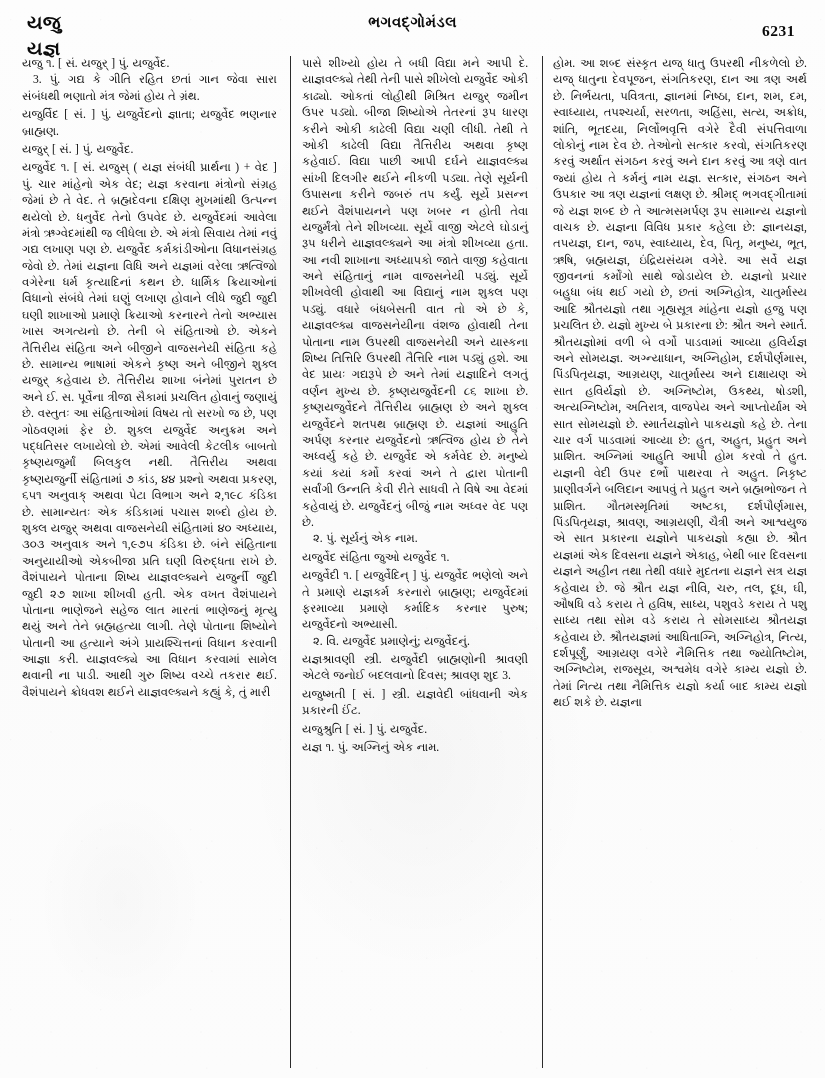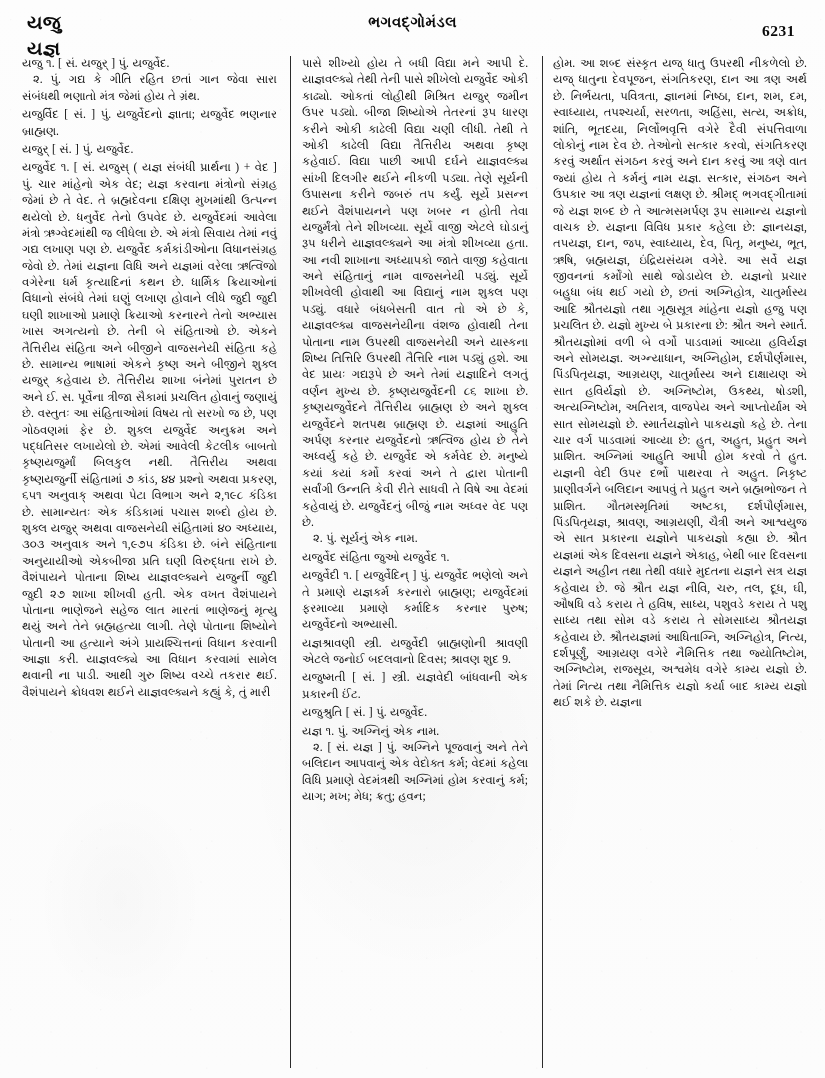--- a/index.html
+++ b/index.html
@@ -141,21 +141,21 @@
   <div class="hdr-right">6231</div>
 </div>
 
 <div class="columns">
   <div class="rule rule-1"></div>
   <div class="rule rule-2"></div>
 
   <div class="col col-1">
     <div class="entry">
       <p class="para">યજુ ૧. [ સં. યજુર્ ] પું. યજુર્વેદ.</p>
-      <p class="para">૨. પું. ગદ્ય કે ગીતિ રહિત છતાં ગાન જેવા સારા સંબંધથી ભણાતો મંત્ર જેમાં હોય તે ગ્રંથ.</p>
+      <p class="para">3. પું. ગદ્ય કે ગીતિ રહિત છતાં ગાન જેવા સારા સંબંધથી ભણાતો મંત્ર જેમાં હોય તે ગ્રંથ.</p>
     </div>
     <div class="entry">
       <p class="para">યજુર્વિદ [ સં. ] પું. યજુર્વેદનો જ્ઞાતા; યજુર્વેદ ભણનાર બ્રાહ્મણ.</p>
     </div>
     <div class="entry">
       <p class="para">યજુર્ [ સં. ] પું. યજુર્વેદ.</p>
     </div>
     <div class="entry">
       <p class="para">યજુર્વેદ ૧. [ સં. યજુસ્ ( યજ્ઞ સંબંધી પ્રાર્થના ) + વેદ ] પું. ચાર માંહેનો એક વેદ; યજ્ઞ કરવાના મંત્રોનો સંગ્રહ જેમાં છે તે વેદ. તે બ્રહ્મદેવના દક્ષિણ મુખમાંથી ઉત્પન્ન થયેલો છે. ધનુર્વેદ તેનો ઉપવેદ છે. યજુર્વેદમાં આવેલા મંત્રો ઋગ્વેદમાંથી જ લીધેલા છે. એ મંત્રો સિવાય તેમાં નવું ગદ્ય લખાણ પણ છે. યજુર્વેદ કર્મકાંડીઓના વિધાનસંગ્રહ જેવો છે. તેમાં યજ્ઞના વિધિ અને યજ્ઞમાં વરેલા ઋત્વિજો વગેરેના ધર્મ કૃત્યાદિનાં કથન છે. ધાર્મિક ક્રિયાઓનાં વિધાનો સંબંધે તેમાં ઘણું લખાણ હોવાને લીધે જુદી જુદી ઘણી શાખાઓ પ્રમાણે ક્રિયાઓ કરનારને તેનો અભ્યાસ ખાસ અગત્યનો છે. તેની બે સંહિતાઓ છે. એકને તૈત્તિરીય સંહિતા અને બીજીને વાજસનેયી સંહિતા કહે છે. સામાન્ય ભાષામાં એકને કૃષ્ણ અને બીજીને શુક્લ યજુર્ કહેવાય છે. તૈત્તિરીય શાખા બંનેમાં પુરાતન છે અને ઈ. સ. પૂર્વેના ત્રીજા સૈકામાં પ્રચલિત હોવાનું જણાયું છે. વસ્તુતઃ આ સંહિતાઓમાં વિષય તો સરખો જ છે, પણ ગોઠવણમાં ફેર છે. શુક્લ યજુર્વેદ અનુક્રમ અને પદ્ધતિસર લખાયેલો છે. એમાં આવેલી કેટલીક બાબતો કૃષ્ણયજુર્માં બિલકુલ નથી. તૈત્તિરીય અથવા કૃષ્ણયજુર્ની સંહિતામાં ૭ કાંડ, ૪૪ પ્રશ્નો અથવા પ્રકરણ, ૬૫૧ અનુવાક્ અથવા પેટા વિભાગ અને ૨,૧૯૮ કંડિકા છે. સામાન્યતઃ એક કંડિકામાં પચાસ શબ્દો હોય છે. શુક્લ યજુર્ અથવા વાજસનેયી સંહિતામાં ૪૦ અધ્યાય, ૩૦૩ અનુવાક અને ૧,૯૭૫ કંડિકા છે. બંને સંહિતાના અનુયાયીઓ એકબીજા પ્રતિ ઘણી વિરુદ્ધતા રાખે છે. વૈશંપાયને પોતાના શિષ્ય યાજ્ઞવલ્ક્યને યજુર્ની જુદી જુદી ૨૭ શાખા શીખવી હતી. એક વખત વૈશંપાયને પોતાના ભાણેજને સહેજ લાત મારતાં ભાણેજનું મૃત્યુ થયું અને તેને બ્રહ્મહત્યા લાગી. તેણે પોતાના શિષ્યોને પોતાની આ હત્યાને અંગે પ્રાયશ્ચિત્તનાં વિધાન કરવાની આજ્ઞા કરી. યાજ્ઞવલ્ક્યે આ વિધાન કરવામાં સામેલ થવાની ના પાડી. આથી ગુરુ શિષ્ય વચ્ચે તકરાર થઈ. વૈશંપાયને ક્રોધવશ થઈને યાજ્ઞવલ્ક્યને કહ્યું કે, તું મારી</p>
     </div>
@@ -164,33 +164,33 @@
   <div class="col col-2">
     <div class="entry">
       <p class="para cont">પાસે શીખ્યો હોય તે બધી વિદ્યા મને આપી દે. યાજ્ઞવલ્ક્યે તેથી તેની પાસે શીખેલો યજુર્વેદ ઓકી કાઢ્યો. ઓકતાં લોહીથી મિશ્રિત યજુર્ જમીન ઉપર પડ્યો. બીજા શિષ્યોએ તેતરનાં રૂપ ધારણ કરીને ઓકી કાઢેલી વિદ્યા ચણી લીધી. તેથી તે ઓકી કાઢેલી વિદ્યા તૈત્તિરીય અથવા કૃષ્ણ કહેવાઈ. વિદ્યા પાછી આપી દર્ઘને યાજ્ઞવલ્ક્ય સાંખી દિલગીર થઈને નીકળી પડ્યા. તેણે સૂર્યની ઉપાસના કરીને જબરું તપ કર્યું. સૂર્યે પ્રસન્ન થઈને વૈશંપાયનને પણ ખબર ન હોતી તેવા યજુર્મંત્રો તેને શીખવ્યા. સૂર્યે વાજી એટલે ઘોડાનું રૂપ ધરીને યાજ્ઞવલ્ક્યને આ મંત્રો શીખવ્યા હતા. આ નવી શાખાના અધ્યાપકો જાતે વાજી કહેવાતા અને સંહિતાનું નામ વાજસનેયી પડ્યું. સૂર્યે શીખવેલી હોવાથી આ વિદ્યાનું નામ શુક્લ પણ પડ્યું. વધારે બંધબેસતી વાત તો એ છે કે, યાજ્ઞવલ્ક્ય વાજસનેયીના વંશજ હોવાથી તેના પોતાના નામ ઉપરથી વાજસનેયી અને યાસ્કના શિષ્ય તિત્તિરિ ઉપરથી તૈત્તિરિ નામ પડ્યું હશે. આ વેદ પ્રાયઃ ગદ્યરૂપે છે અને તેમાં યજ્ઞાદિને લગતું વર્ણન મુખ્ય છે. કૃષ્ણયજુર્વેદની ૮૬ શાખા છે. કૃષ્ણયજુર્વેદને તૈત્તિરીય બ્રાહ્મણ છે અને શુક્લ યજુર્વેદને શતપથ બ્રાહ્મણ છે. યજ્ઞમાં આહુતિ અર્પણ કરનાર યજુર્વેદનો ઋત્વિજ હોય છે તેને અધ્વર્યુ કહે છે. યજુર્વેદ એ કર્મવેદ છે. મનુષ્યે કયાં કયાં કર્મો કરવાં અને તે દ્વારા પોતાની સર્વાંગી ઉન્નતિ કેવી રીતે સાધવી તે વિષે આ વેદમાં કહેવાયું છે. યજુર્વેદનું બીજું નામ અધ્વર વેદ પણ છે.</p>
       <p class="para">૨. પું. સૂર્યનું એક નામ.</p>
     </div>
     <div class="entry">
       <p class="para">યજુર્વેદ સંહિતા જુઓ યજુર્વેદ ૧.</p>
     </div>
     <div class="entry">
       <p class="para">યજુર્વેદી ૧. [ યજુર્વેદિન્ ] પું. યજુર્વેદ ભણેલો અને તે પ્રમાણે યજ્ઞકર્મ કરનારો બ્રાહ્મણ; યજુર્વેદમાં ફરમાવ્યા પ્રમાણે કર્માદિક કરનાર પુરુષ; યજુર્વેદનો અભ્યાસી.</p>
+      <p class="para">૨. વિ. યજુર્વેદ પ્રમાણેનું; યજુર્વેદનું.</p>
     </div>
     <div class="entry">
-      <p class="para">યજ્ઞશ્રાવણી સ્ત્રી. યજુર્વેદી બ્રાહ્મણોની શ્રાવણી એટલે જનોઈ બદલવાનો દિવસ; શ્રાવણ શુદ 9.</p>
+      <p class="para">યજ્ઞશ્રાવણી સ્ત્રી. યજુર્વેદી બ્રાહ્મણોની શ્રાવણી એટલે જનોઈ બદલવાનો દિવસ; શ્રાવણ શુદ 3.</p>
     </div>
     <div class="entry">
       <p class="para">યજુષ્મતી [ સં. ] સ્ત્રી. યજ્ઞવેદી બાંધવાની એક પ્રકારની ઈંટ.</p>
     </div>
     <div class="entry">
       <p class="para">યજુશ્રુતિ [ સં. ] પું. યજુર્વેદ.</p>
     </div>
     <div class="entry">
       <p class="para">યજ્ઞ ૧. પું. અગ્નિનું એક નામ.</p>
-      <p class="para">૨. [ સં. યજ્ઞ ] પું. અગ્નિને પૂજવાનું અને તેને બલિદાન આપવાનું એક વેદોક્ત કર્મ; વેદમાં કહેલા વિધિ પ્રમાણે વેદમંત્રથી અગ્નિમાં હોમ કરવાનું કર્મ; યાગ; મખ; મેધ; ક્રતુ; હવન;</p>
     </div>
   </div>
 
   <div class="col col-3">
     <div class="entry">
       <p class="para cont">હોમ. આ શબ્દ સંસ્કૃત યજ્ ધાતુ ઉપરથી નીકળેલો છે. યજ્ ધાતુના દેવપૂજન, સંગતિકરણ, દાન આ ત્રણ અર્થ છે. નિર્ભયતા, પવિત્રતા, જ્ઞાનમાં નિષ્ઠા, દાન, શમ, દમ, સ્વાધ્યાય, તપશ્ચર્યા, સરળતા, અહિંસા, સત્ય, અક્રોધ, શાંતિ, ભૂતદયા, નિર્લોભવૃત્તિ વગેરે દૈવી સંપત્તિવાળા લોકોનું નામ દેવ છે. તેઓનો સત્કાર કરવો, સંગતિકરણ કરવું અર્થાત સંગઠન કરવું અને દાન કરવું આ ત્રણે વાત જ્યાં હોય તે કર્મનું નામ યજ્ઞ. સત્કાર, સંગઠન અને ઉપકાર આ ત્રણ યજ્ઞનાં લક્ષણ છે. શ્રીમદ્ ભગવદ્ગીતામાં જે યજ્ઞ શબ્દ છે તે આત્મસમર્પણ રૂપ સામાન્ય યજ્ઞનો વાચક છે. યજ્ઞના વિવિધ પ્રકાર કહેલા છે: જ્ઞાનયજ્ઞ, તપયજ્ઞ, દાન, જપ, સ્વાધ્યાય, દેવ, પિતૃ, મનુષ્ય, ભૂત, ઋષિ, બ્રહ્મયજ્ઞ, ઇંદ્રિયસંયમ વગેરે. આ સર્વે યજ્ઞ જીવનનાં કર્મોંગો સાથે જોડાયેલ છે. યજ્ઞનો પ્રચાર બહુધા બંધ થઈ ગયો છે, છતાં અગ્નિહોત્ર, ચાતુર્માસ્ય આદિ શ્રૌતયજ્ઞો તથા ગૃહ્યસૂત્ર માંહેના યજ્ઞો હજુ પણ પ્રચલિત છે. યજ્ઞો મુખ્ય બે પ્રકારના છે: શ્રૌત અને સ્માર્ત. શ્રૌતયજ્ઞોમાં વળી બે વર્ગો પાડવામાં આવ્યા હવિર્યજ્ઞ અને સોમયજ્ઞ. અગ્ન્યાધાન, અગ્નિહોમ, દર્શપૌર્ણમાસ, પિંડપિતૃયજ્ઞ, આગ્રયણ, ચાતુર્માસ્ય અને દાક્ષાયણ એ સાત હવિર્યજ્ઞો છે. અગ્નિષ્ટોમ, ઉકથ્ય, ષોડશી, અત્યગ્નિષ્ટોમ, અતિરાત્ર, વાજપેય અને આપ્તોર્યામ એ સાત સોમયજ્ઞો છે. સ્માર્તયજ્ઞોને પાકયજ્ઞો કહે છે. તેના ચાર વર્ગ પાડવામાં આવ્યા છે: હુત, અહુત, પ્રહુત અને પ્રાશિત. અગ્નિમાં આહુતિ આપી હોમ કરવો તે હુત. યજ્ઞની વેદી ઉપર દર્ભો પાથરવા તે અહુત. નિકૃષ્ટ પ્રાણીવર્ગને બલિદાન આપવું તે પ્રહુત અને બ્રહ્મભોજન તે પ્રાશિત. ગૌતમસ્મૃતિમાં અષ્ટકા, દર્શપૌર્ણમાસ, પિંડપિતૃયજ્ઞ, શ્રાવણ, આગ્રયણી, ચૈત્રી અને આશ્વયુજ એ સાત પ્રકારના યજ્ઞોને પાકયજ્ઞો કહ્યા છે. શ્રૌત યજ્ઞમાં એક દિવસના યજ્ઞને એકાહ, બેથી બાર દિવસના યજ્ઞને અહીન તથા તેથી વધારે મુદતના યજ્ઞને સત્ર યજ્ઞ કહેવાય છે. જે શ્રૌત યજ્ઞ નીવિ, ચરુ, તલ, દૂધ, ઘી, ઔષધિ વડે કરાય તે હવિષ, સાધ્ય, પશુવડે કરાય તે પશુ સાધ્ય તથા સોમ વડે કરાય તે સોમસાધ્ય શ્રૌતયજ્ઞ કહેવાય છે. શ્રૌતયજ્ઞમાં આધિતાગ્નિ, અગ્નિહોત્ર, નિત્ય, દર્શપૂર્ણું, આગ્રયણ વગેરે નૈમિત્તિક તથા જ્યોતિષ્ટોમ, અગ્નિષ્ટોમ, રાજસૂય, અશ્વમેધ વગેરે કામ્ય યજ્ઞો છે. તેમાં નિત્ય તથા નૈમિત્તિક યજ્ઞો કર્યા બાદ કામ્ય યજ્ઞો થઈ શકે છે. યજ્ઞના</p>
     </div>
   </div>
 </div>
 

